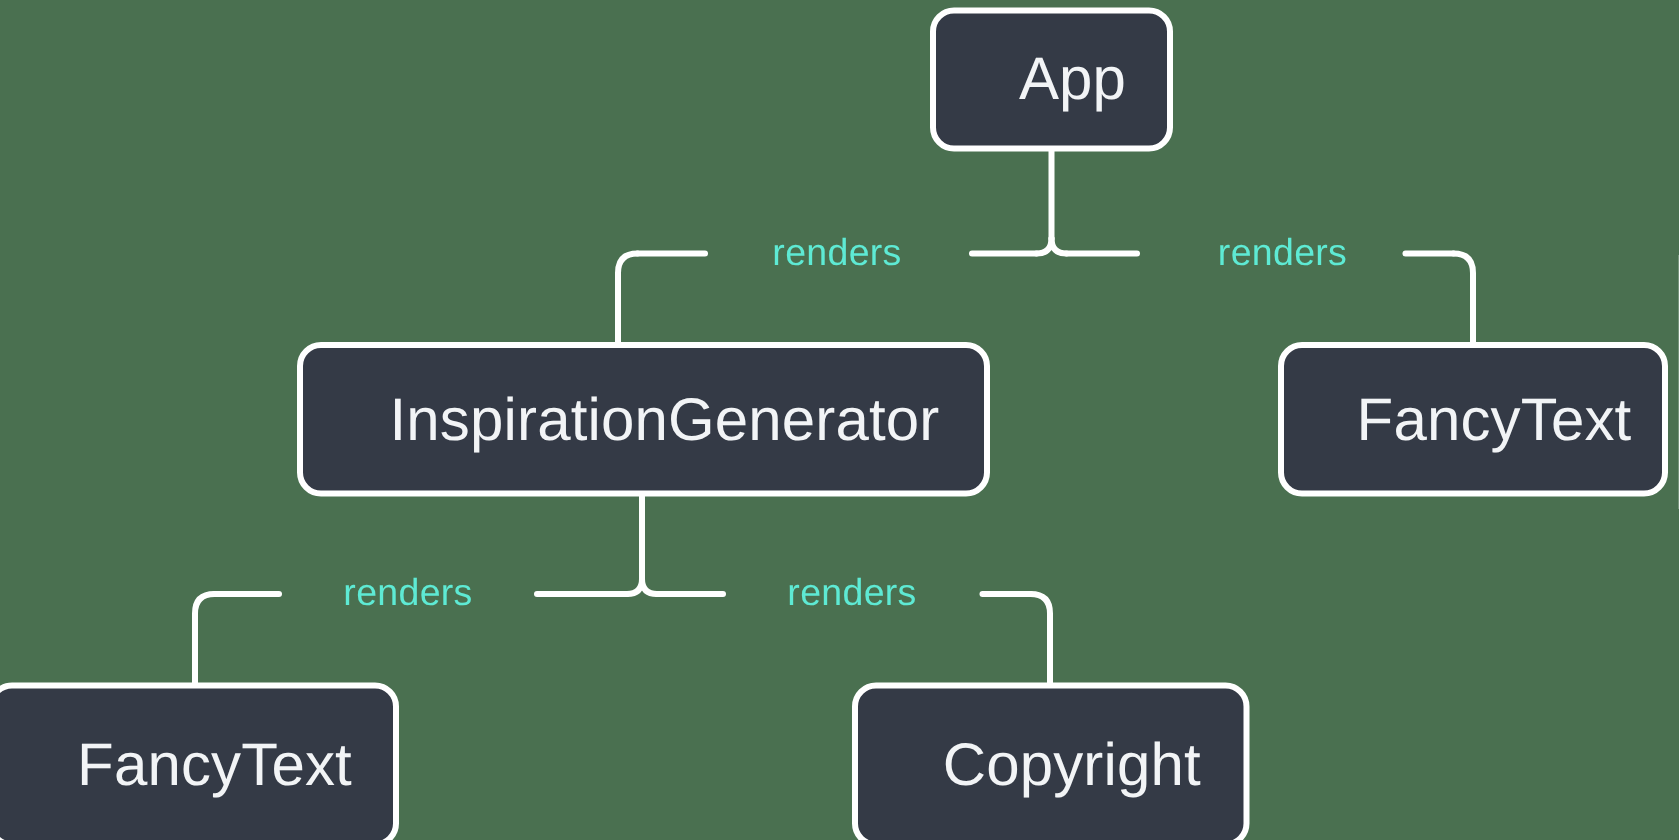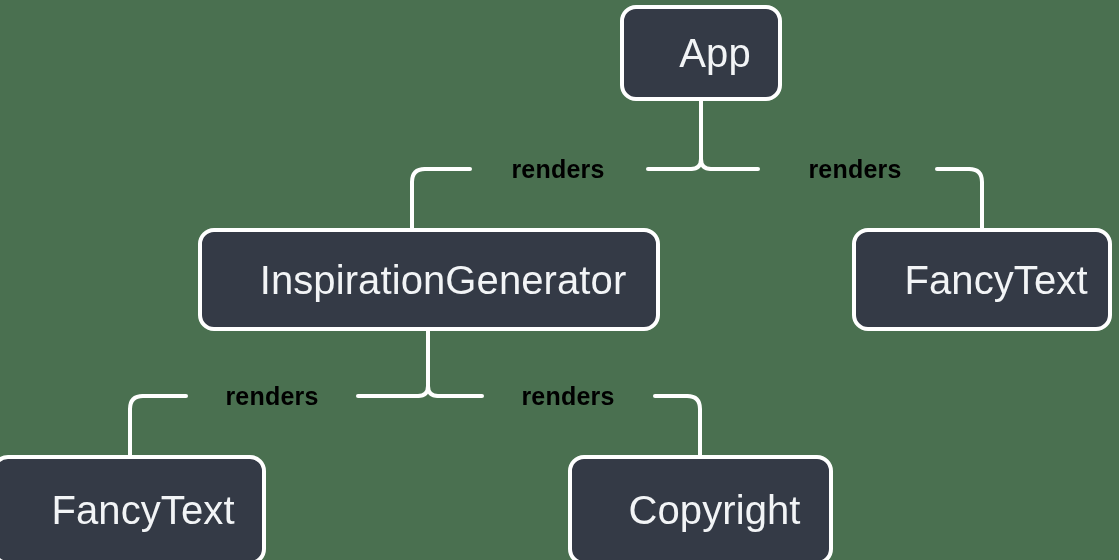--- a/index.html
+++ b/index.html
@@ -41,23 +41,23 @@
   }
   .node-label {
     font-size: 40px;
     font-weight: 400;
     letter-spacing: 0.1px;
     line-height: 1;
     color: #f2f4f6;
   }
   .edge-label {
     position: absolute;
-    color: #000000;
+    color: #5eead4;
     font-size: 25px;
-    font-weight: 700;
+    font-weight: 400;
     line-height: 1;
     letter-spacing: 0.2px;
     transform: translate(-50%, -50%);
     white-space: nowrap;
   }
   
   #node-app            { left: 620px; top: 5px;   width: 162px; height: 96px; }
   #node-inspiration    { left: 198px; top: 228px; width: 462px; height: 103px; align-items: center; }
   #node-fancytext-right{ left: 852px; top: 228px; width: 260px; height: 103px; }
   #node-fancytext-left { left: -8px;  top: 455px; width: 274px; height: 110px; }

